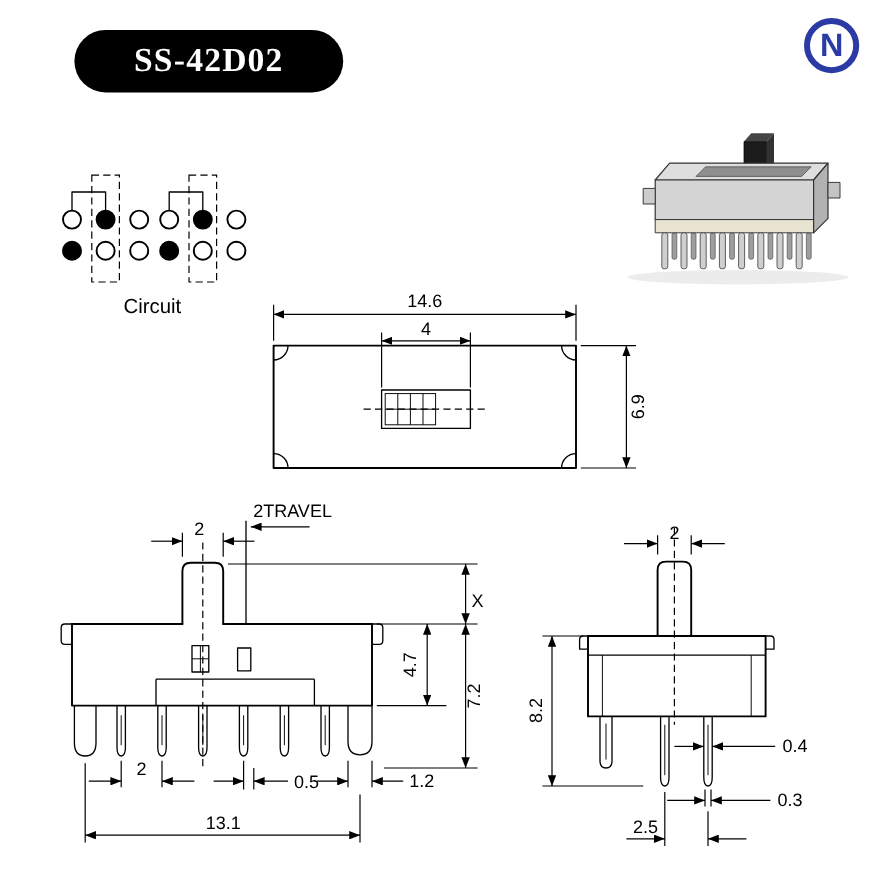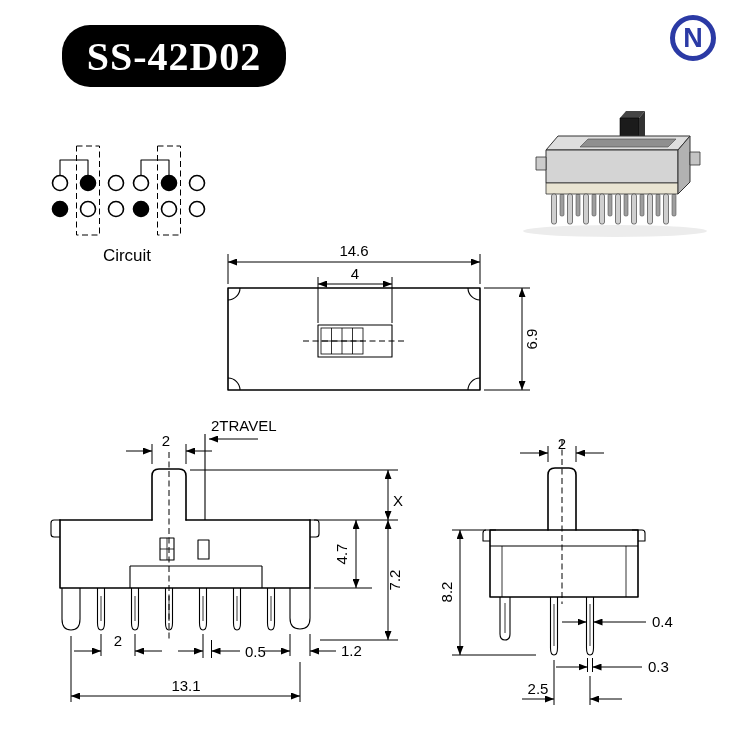--- a/index.html
+++ b/index.html
@@ -1,22 +1,22 @@
 <!DOCTYPE html>
 <html><head>
 <meta charset="utf-8">
 <style>
   html,body { margin:0; padding:0; background:#fff; }
   #stage { position:relative; width:735px; height:744px; background:#ffffff; overflow:hidden;
            font-family:"Liberation Sans",sans-serif; }
   #drawing { position:absolute; left:0; top:0; }
 
-  .badge { position:absolute; left:62px; top:25px; width:224px; height:62px; background:#000;
+  .badge { position:absolute; left:62px; top:25px; width:224px; height:52px; background:#000;
            border-radius:28px; color:#fff; display:flex; align-items:center; justify-content:center;
-           font-family:"Liberation Serif",serif; font-weight:bold; font-size:40px; letter-spacing:1px; }
+           font-family:"Liberation Serif",serif; font-weight:bold; font-size:28px; letter-spacing:1px; }
   .logo  { position:absolute; left:670px; top:15px; width:36px; height:36px; border:5px solid #2b3aa5;
            border-radius:50%; background:#fff; display:flex; align-items:center; justify-content:center;
            font-weight:bold; font-size:27px; color:#2b3aa5; }
 
   .outline { fill:none; stroke:#000; stroke-width:1.6; stroke-linecap:round; stroke-linejoin:round; }
   .thin    { fill:none; stroke:#000; stroke-width:1.1; stroke-linejoin:round; }
   .xthin   { fill:none; stroke:#000; stroke-width:0.8; }
   .dash    { fill:none; stroke:#000; stroke-width:1; stroke-dasharray:6 3.5; }
   .dim     { fill:none; stroke:#000; stroke-width:1; }
   .dimtext { font-family:"Liberation Sans",sans-serif; font-size:15px; fill:#000; }

